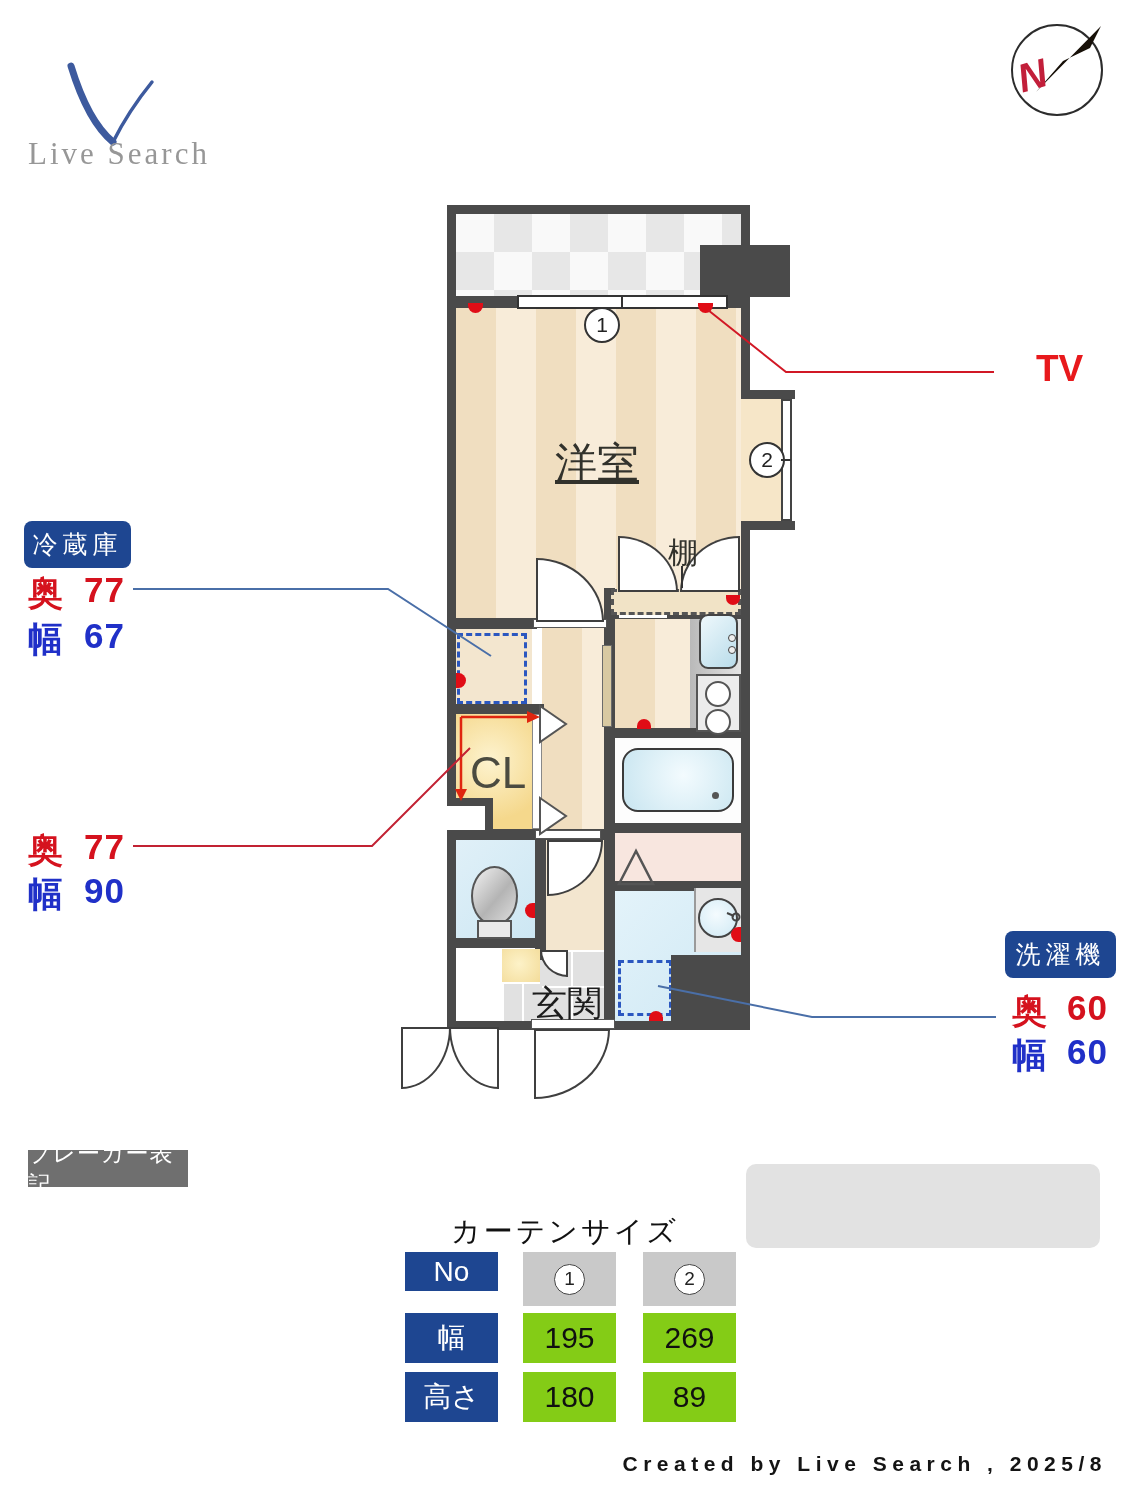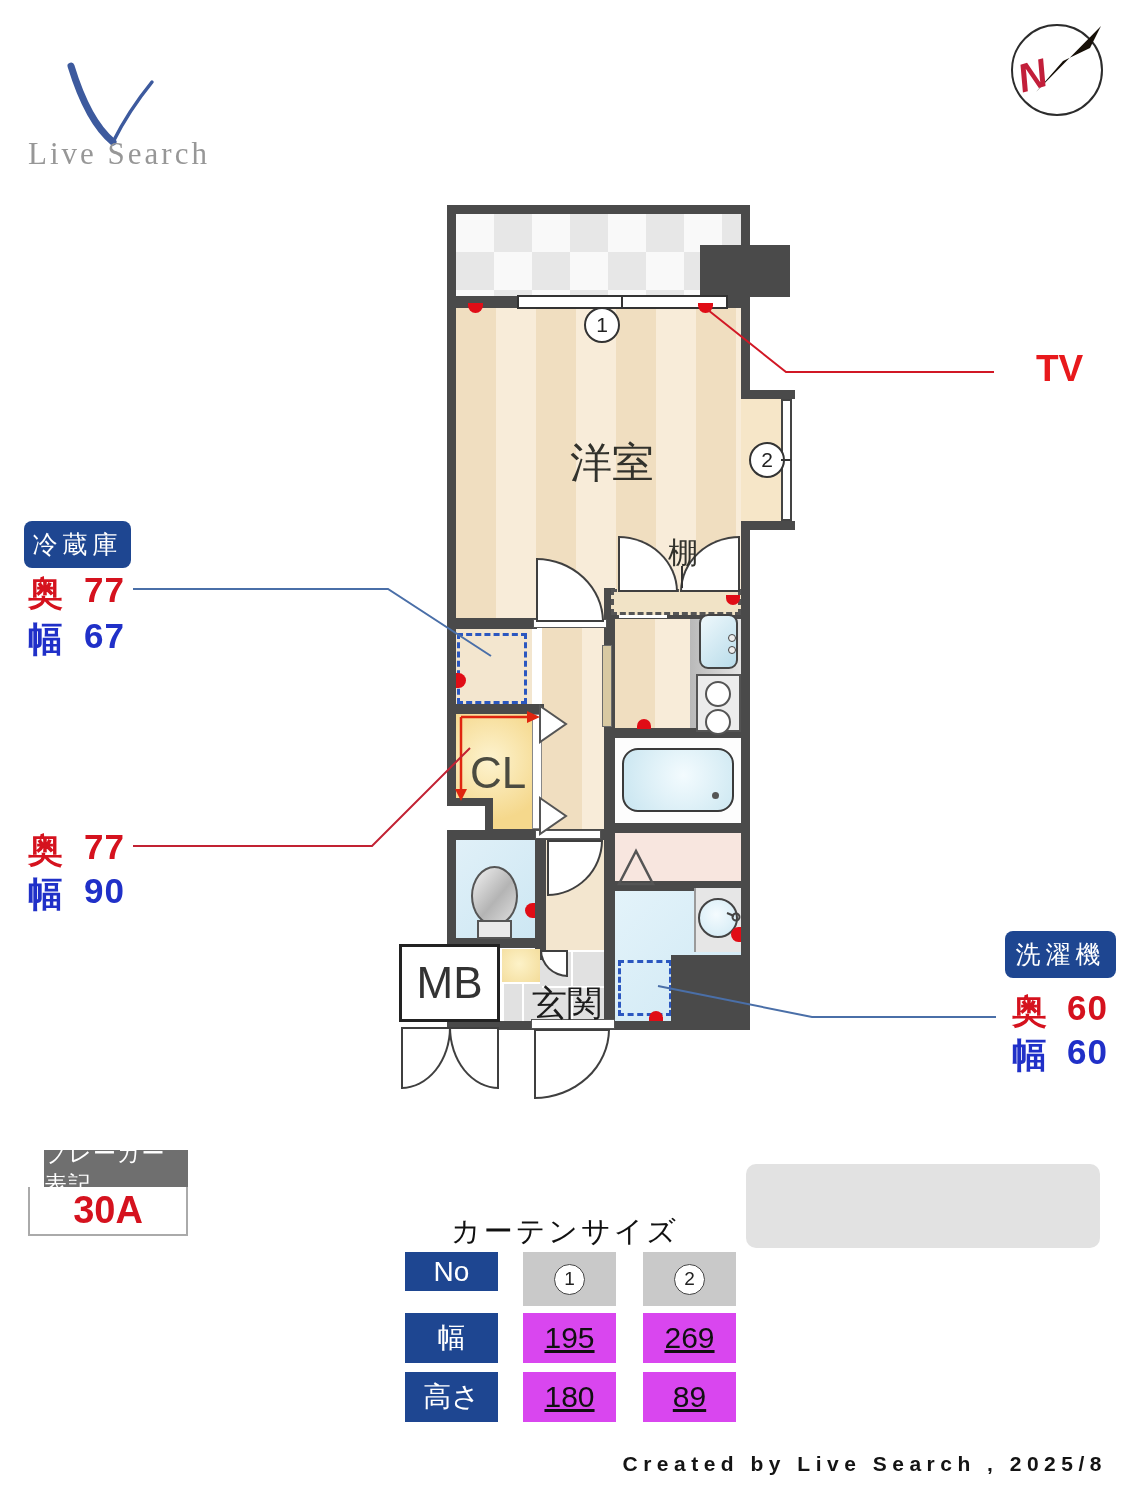--- a/index.html
+++ b/index.html
@@ -18,21 +18,21 @@
           background:#fff;box-sizing:border-box;display:flex;align-items:center;justify-content:center;
           font-size:21px;color:#222;}
   .navy-tag{position:absolute;background:#1e4691;color:#fff;border-radius:8px;
             display:flex;align-items:center;justify-content:center;letter-spacing:5px;font-size:25px;}
   .dim-row{position:absolute;display:flex;font-size:35px;font-weight:bold;letter-spacing:1px;}
   .dim-row .lab{width:56px;}
   .red{color:#d5121e;} .blue{color:#2030c8;}
   .cell{position:absolute;display:flex;align-items:center;justify-content:center;box-sizing:border-box;}
   .cell.navy{background:#1e4691;color:#fff;font-size:28px;}
   .cell.gray{background:#c9c9c9;}
-  .cell.val{background:#d946ef;font-size:30px;color:#101010;text-decoration:underline;}
+  .cell.val{background:#84cc16;font-size:30px;color:#101010;}
   .circ-num{width:31px;height:31px;border:1.6px solid #444;border-radius:50%;background:#fff;
             display:flex;align-items:center;justify-content:center;font-size:19px;color:#222;box-sizing:border-box;}
   .thresh{position:absolute;background:#fff;border:1px solid #555;box-sizing:border-box;}
   svg{position:absolute;left:0;top:0;pointer-events:none;}
 </style>
 </head>
 <body>
 
 <svg width="220" height="160" style="left:18px;top:28px;">
   <path d="M53,38 C64,74 78,100 95,114" stroke="#3d5a9e" stroke-width="7" fill="none" stroke-linecap="round"></path>
@@ -124,26 +124,23 @@
   <div class="abs" style="left:696px;top:674px;width:45px;height:58px;background:#ececec;border:2px solid #555;box-sizing:border-box;"></div>
   <div class="abs" style="left:705px;top:681px;width:26px;height:26px;border:2px solid #555;border-radius:50%;background:#fff;box-sizing:border-box;"></div>
   <div class="abs" style="left:705px;top:709px;width:26px;height:26px;border:2px solid #555;border-radius:50%;background:#fff;box-sizing:border-box;"></div>
   <div class="abs" style="left:622px;top:748px;width:112px;height:64px;border-radius:16px;border:2.5px solid #3a3a3a;background:radial-gradient(circle at 55% 42%,#f3fbfe,#c8e5f0);box-sizing:border-box;"></div>
   <div class="abs" style="left:712px;top:792px;width:7px;height:7px;border-radius:50%;background:#555;"></div>
   <div class="abs" style="left:471px;top:866px;width:47px;height:60px;border-radius:50%;border:2px solid #555;background:linear-gradient(130deg,#f2f2f2,#b4b4b4 55%,#e0e0e0);box-sizing:border-box;"></div>
   <div class="abs" style="left:477px;top:920px;width:35px;height:19px;background:#e9e9e9;border:2px solid #555;box-sizing:border-box;"></div>
   <div class="abs" style="left:694px;top:888px;width:47px;height:64px;background:#e6e6e6;border-left:2px solid #9a9a9a;box-sizing:border-box;"></div>
   <div class="abs" style="left:698px;top:898px;width:40px;height:40px;border:2px solid #444;border-radius:50%;background:radial-gradient(circle at 45% 40%,#f4fbfe,#cfe9f4);box-sizing:border-box;"></div>
 
-  <div class="abs" style="left:399px;top:944px;width:101px;height:78px;background:#fff;border:3px solid #222;box-sizing:border-box;display:flex;align-items:center;justify-content:center;">
-    <span class="label-jp" style="position:static;font-size:44px;color:#333;">MB</span>
-  </div>
   <div class="abs" style="left:502px;top:949px;width:38px;height:33px;background:radial-gradient(circle at 45% 45%,#fdf2c8,#f3dc9a);"></div>
 
-  <div class="label-jp" style="left:570px;top:435px;font-size:42px;">洋室</div>
+  <div class="label-jp" style="left:555px;top:435px;font-size:42px;text-decoration:underline;">洋室</div>
   <div class="label-jp" style="left:668px;top:533px;font-size:30px;">棚</div>
   <div class="label-jp" style="left:470px;top:748px;font-size:44px;color:#4b4b40;">CL</div>
   <div class="label-jp" style="left:532px;top:980px;font-size:35px;color:#1c1c1c;">玄関</div>
 
   <div class="marker" style="left:584px;top:307px;">
     <span>1</span>
   </div>
   <div class="marker" style="left:749px;top:442px;">
     <span>2</span>
   </div>
@@ -212,22 +209,21 @@
 <div class="dim-row red" style="left:1012px;top:988px;width:96px;justify-content:space-between;">
   <span>奥</span>
   <span>60</span>
 </div>
 <div class="dim-row blue" style="left:1012px;top:1032px;width:96px;justify-content:space-between;">
   <span>幅</span>
   <span>60</span>
 </div>
 
 <div class="abs" style="left:28px;top:1150px;width:160px;">
-  <div style="background:#6f6f6f;color:#fff;height:37px;display:flex;align-items:center;justify-content:center;font-size:23px;letter-spacing:1px;margin-left:16px;">ブレーカー表記</div>
-  <div style="background:#fff;border:2px solid #aaa;border-top:none;height:49px;display:flex;align-items:center;justify-content:center;font-size:38px;font-weight:bold;color:#d5121e;box-sizing:border-box;">30A</div>
+  <div style="background:#6f6f6f;color:#fff;height:37px;display:flex;align-items:center;justify-content:center;font-size:23px;letter-spacing:1px;">ブレーカー表記</div>
 </div>
 
 <div class="abs" style="left:746px;top:1164px;width:354px;height:84px;background:#e2e2e2;border-radius:10px;padding:12px 18px;box-sizing:border-box;font-size:21px;letter-spacing:4px;line-height:35px;color:#1a1a1a;">
 </div>
 
 <div class="abs" style="left:415px;top:1212px;width:300px;text-align:center;font-size:29px;letter-spacing:3px;color:#111;">カーテンサイズ</div>
 
 <div class="cell navy" style="left:405px;top:1252px;width:93px;height:39px;">
   <span>No</span>
 </div>

